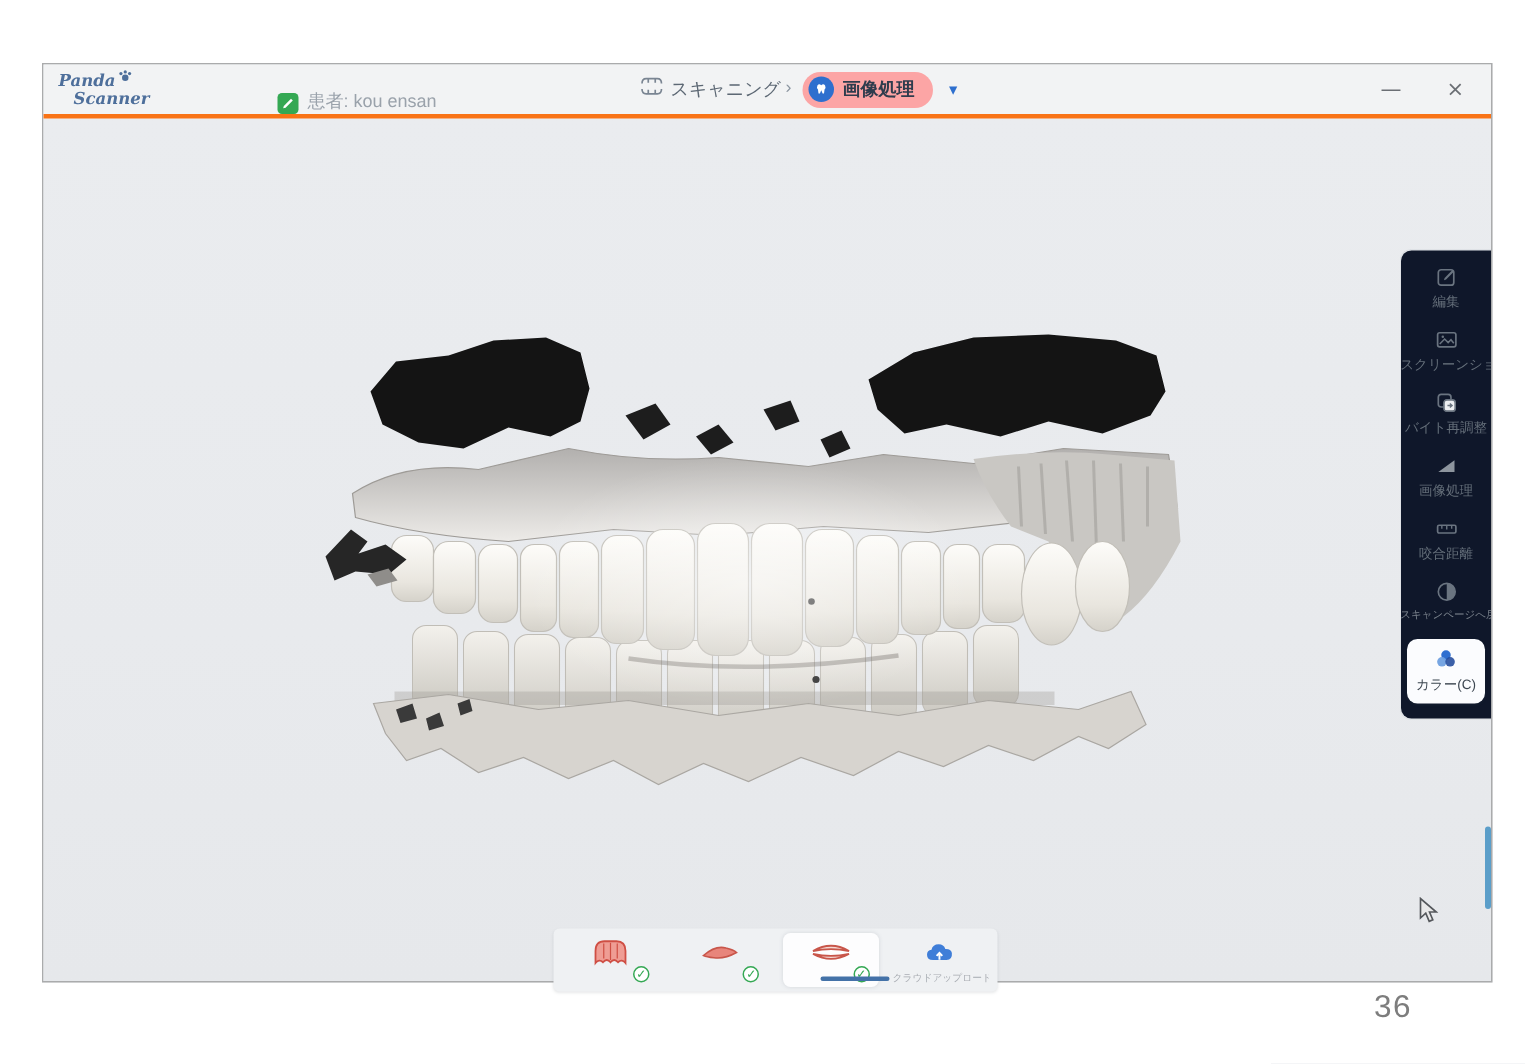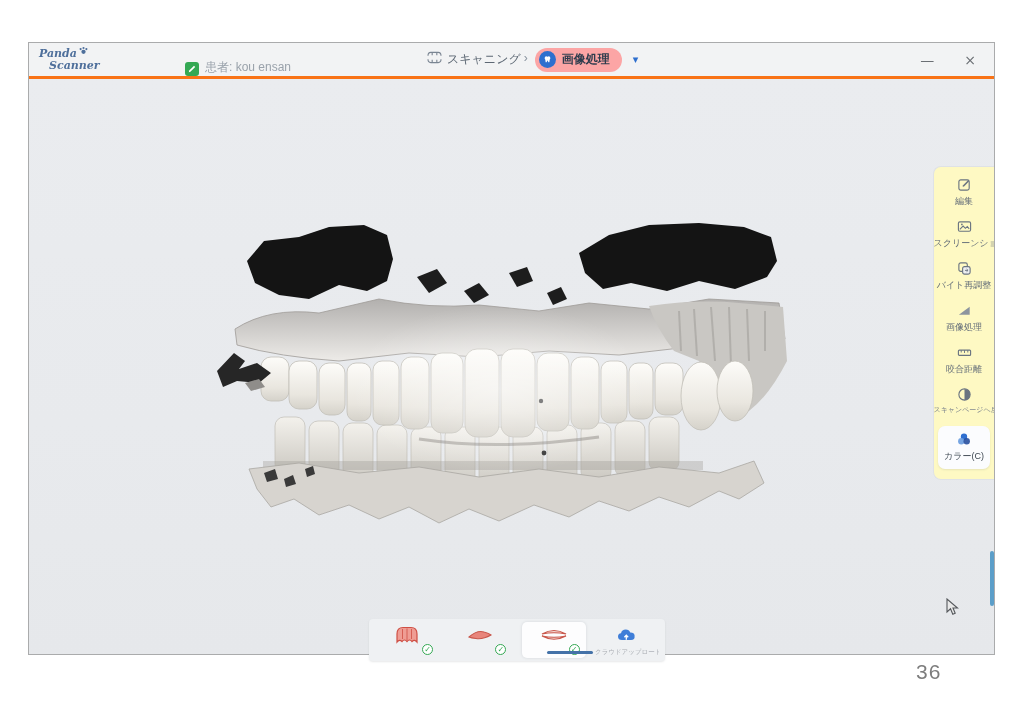--- a/index.html
+++ b/index.html
@@ -61,21 +61,21 @@
   }
   
   .canvas{
     position:absolute;left:0;top:33px;right:0;bottom:0;
     background:linear-gradient(180deg,#eaeceF 0%,#e8eaed 60%,#e6e8eb 100%);
   }
   .model-svg{position:absolute;left:150px;top:135px;width:640px;height:340px;}
   
   .rtb{
     position:absolute;right:0;top:123px;width:61px;
-    background:#fef9c3;border:1px solid #dfe2e6;border-right:none;
+    background:#0f172a;border:1px solid #dfe2e6;border-right:none;
     border-radius:8px 0 0 8px;padding:10px 0 10px 0;
     display:flex;flex-direction:column;align-items:center;gap:11px;
     box-sizing:border-box;
   }
   .rtb-item{
     width:100%;display:flex;flex-direction:column;align-items:center;gap:3px;
     overflow:hidden;cursor:default;
   }
   .rtb-label{
     font-size:9px;color:#646e79;white-space:nowrap;max-width:61px;text-align:center;

